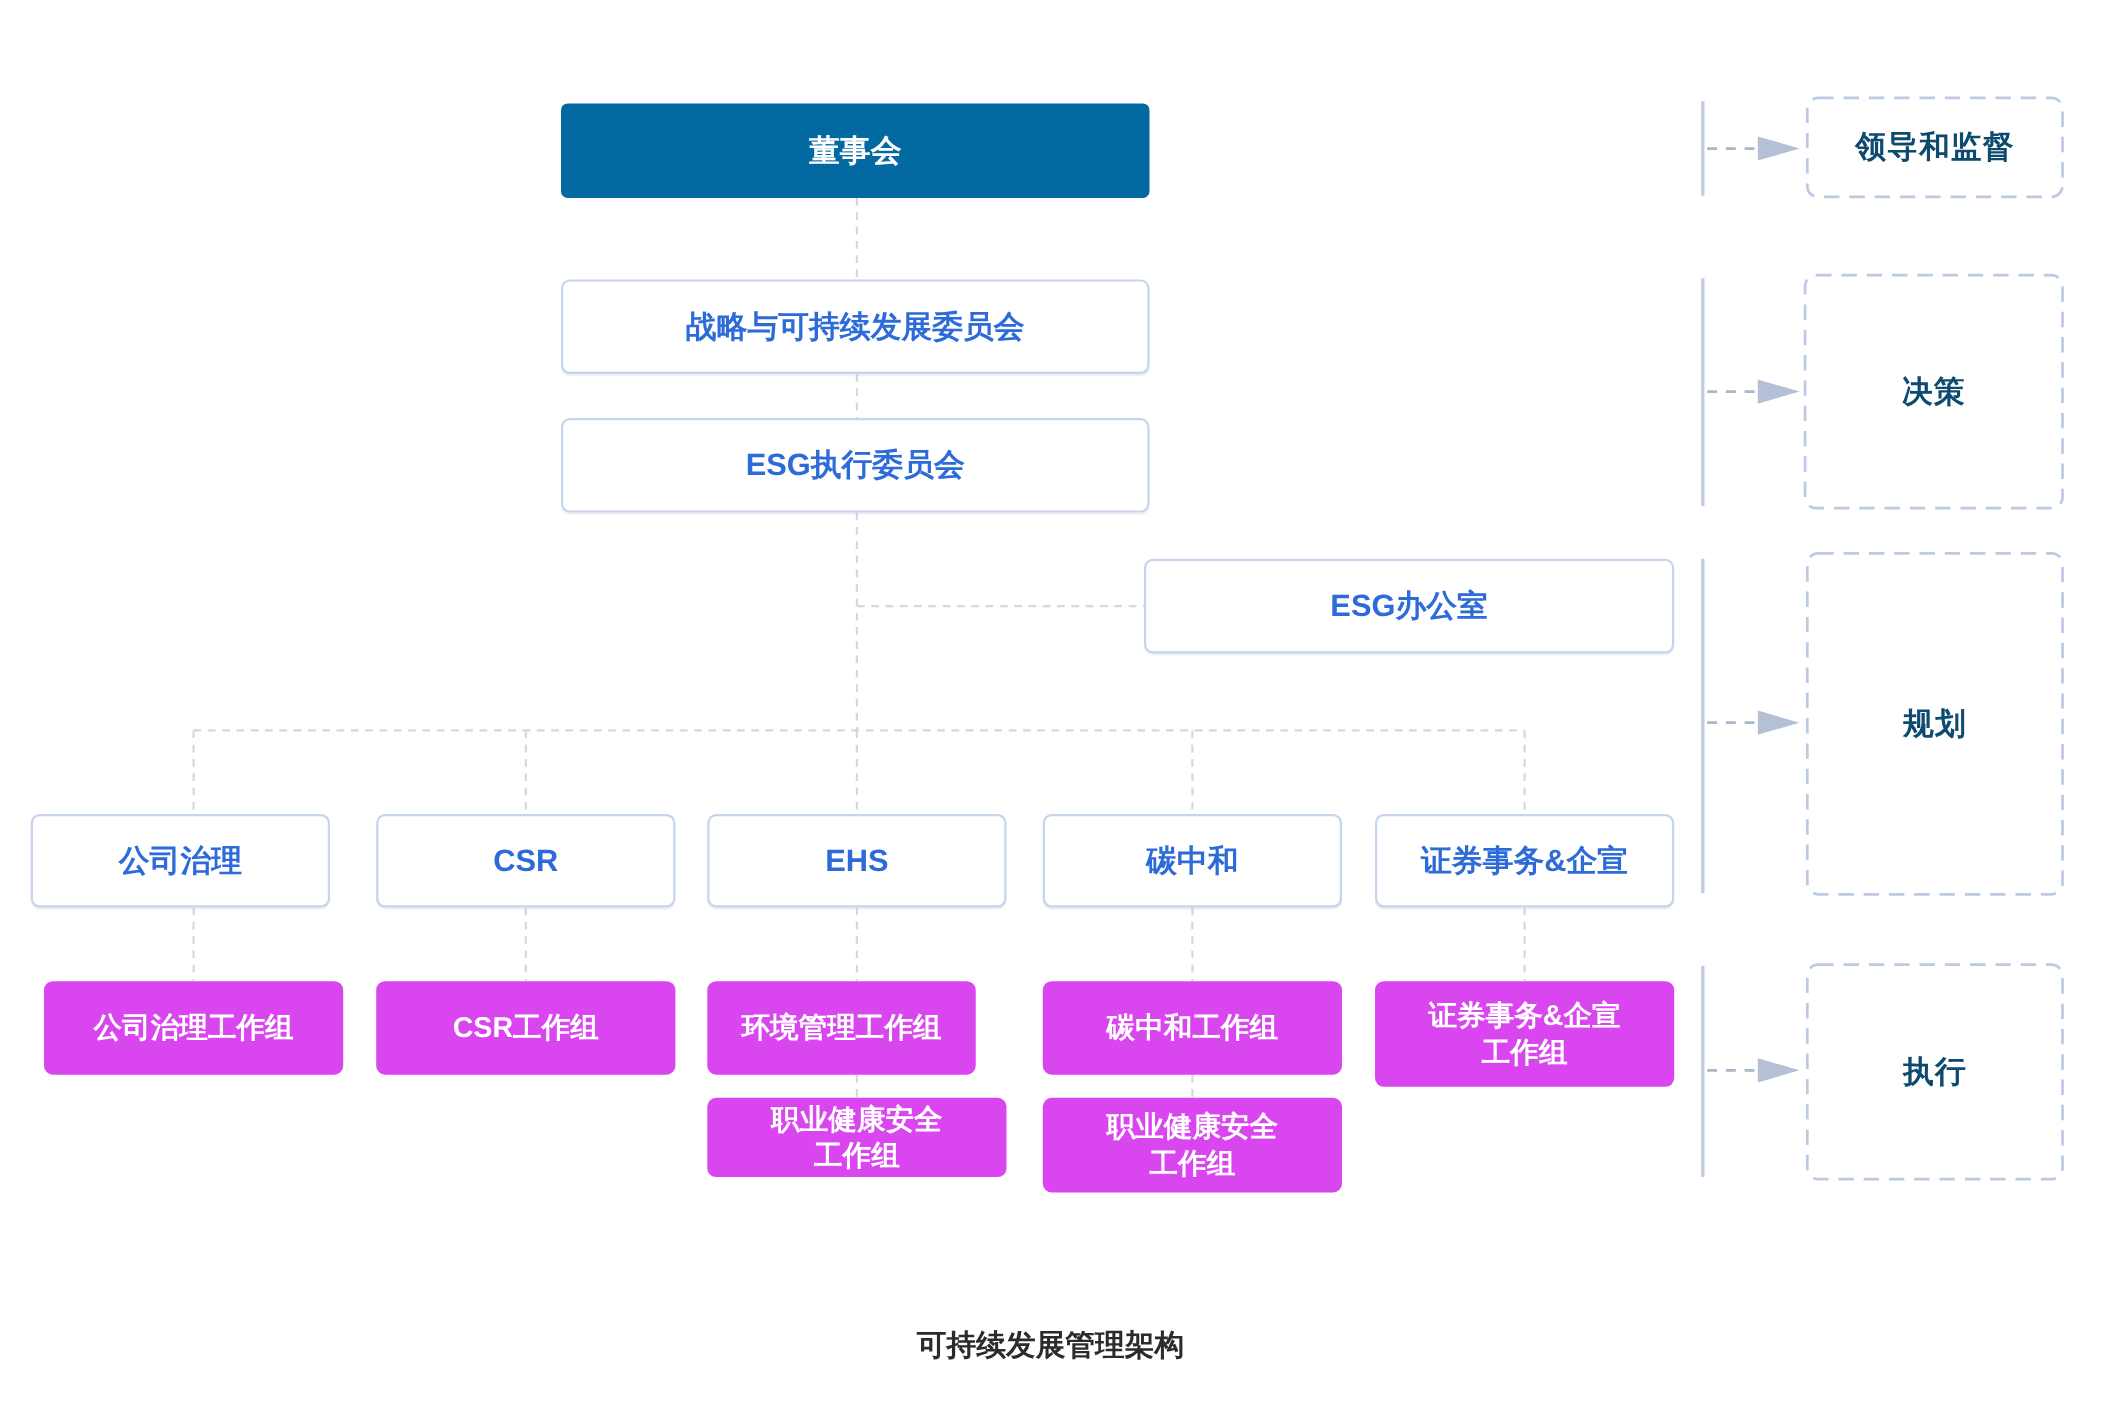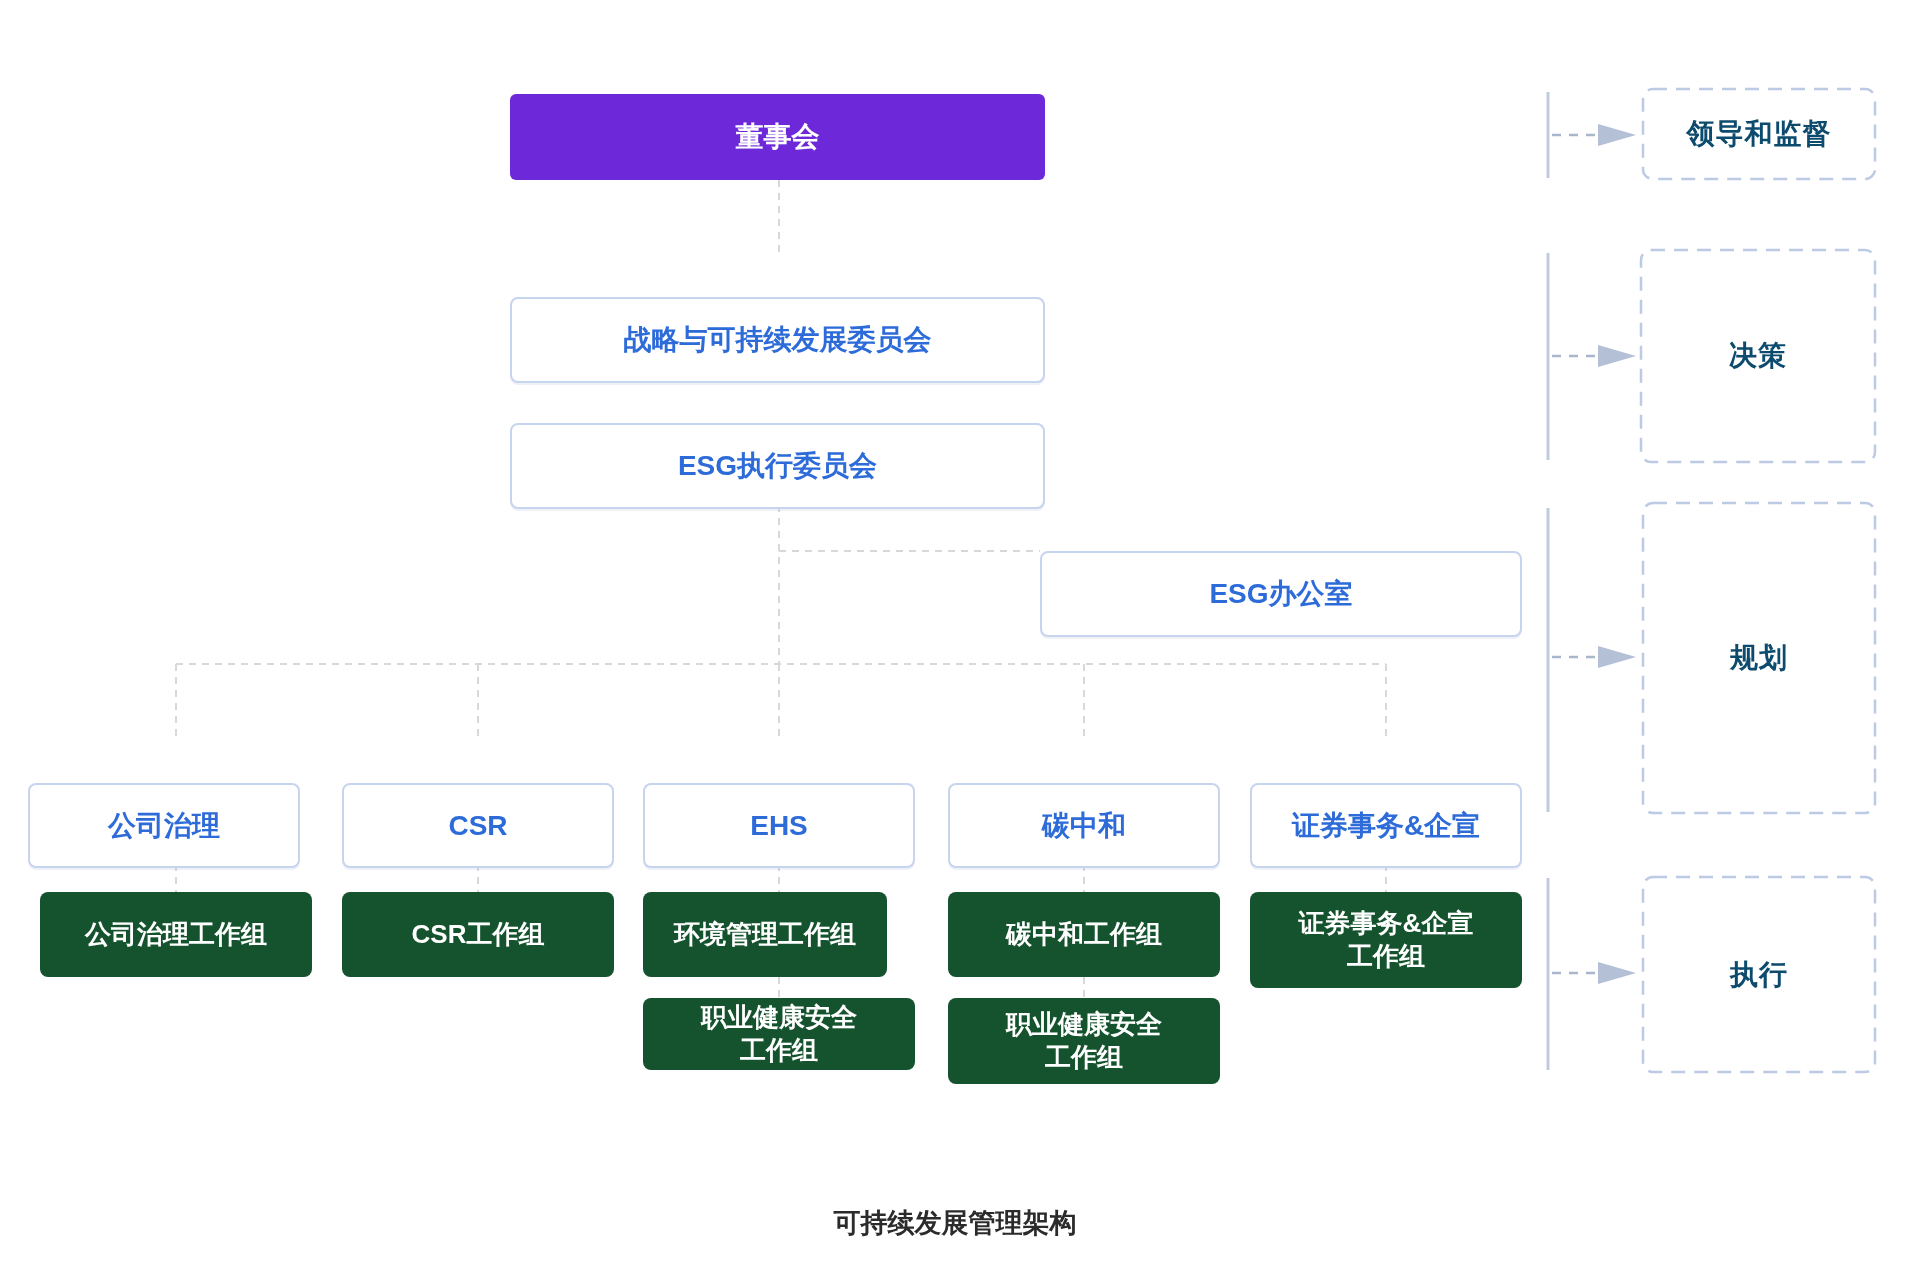--- a/index.html
+++ b/index.html
@@ -3,24 +3,24 @@
 <meta charset="utf-8">
 <style>
   html,body{margin:0;padding:0;background:#ffffff;}
   body{width:1910px;height:1284px;position:relative;overflow:hidden;
        font-family:"Liberation Sans","DejaVu Sans",sans-serif;}
   .canvas{position:absolute;inset:0;}
   svg.lines{position:absolute;left:0;top:0;z-index:0;}
   .box{position:absolute;z-index:1;box-sizing:border-box;display:flex;align-items:center;
        justify-content:center;text-align:center;white-space:pre-line;font-weight:bold;
        font-size:28px;border-radius:8px;line-height:34px;}
-  .blue-fill{background:#6d28d9;color:#ffffff;border-radius:6px;}
+  .blue-fill{background:#0369a1;color:#ffffff;border-radius:6px;}
   .outline{background:#ffffff;border:2px solid #c7d4ee;color:#2d6bd9;
-           box-shadow:0 2px 0 rgba(160,178,214,0.18);margin-top:43px;}
-  .gray{background:#14532d;color:#ffffff;font-size:26px;line-height:33px;}
+           box-shadow:0 2px 0 rgba(160,178,214,0.18);}
+  .gray{background:#d946ef;color:#ffffff;font-size:26px;line-height:33px;}
   .stage{position:absolute;z-index:1;display:flex;align-items:center;justify-content:center;
          color:#0c4a6e;font-size:28px;font-weight:700;letter-spacing:1px;text-align:center;}
   .title{position:absolute;z-index:1;left:0;top:1205px;width:1910px;text-align:center;
          font-size:27px;font-weight:bold;color:#2b2b2b;}
 </style>
 </head>
 <body>
 
 <div class="canvas">
 

